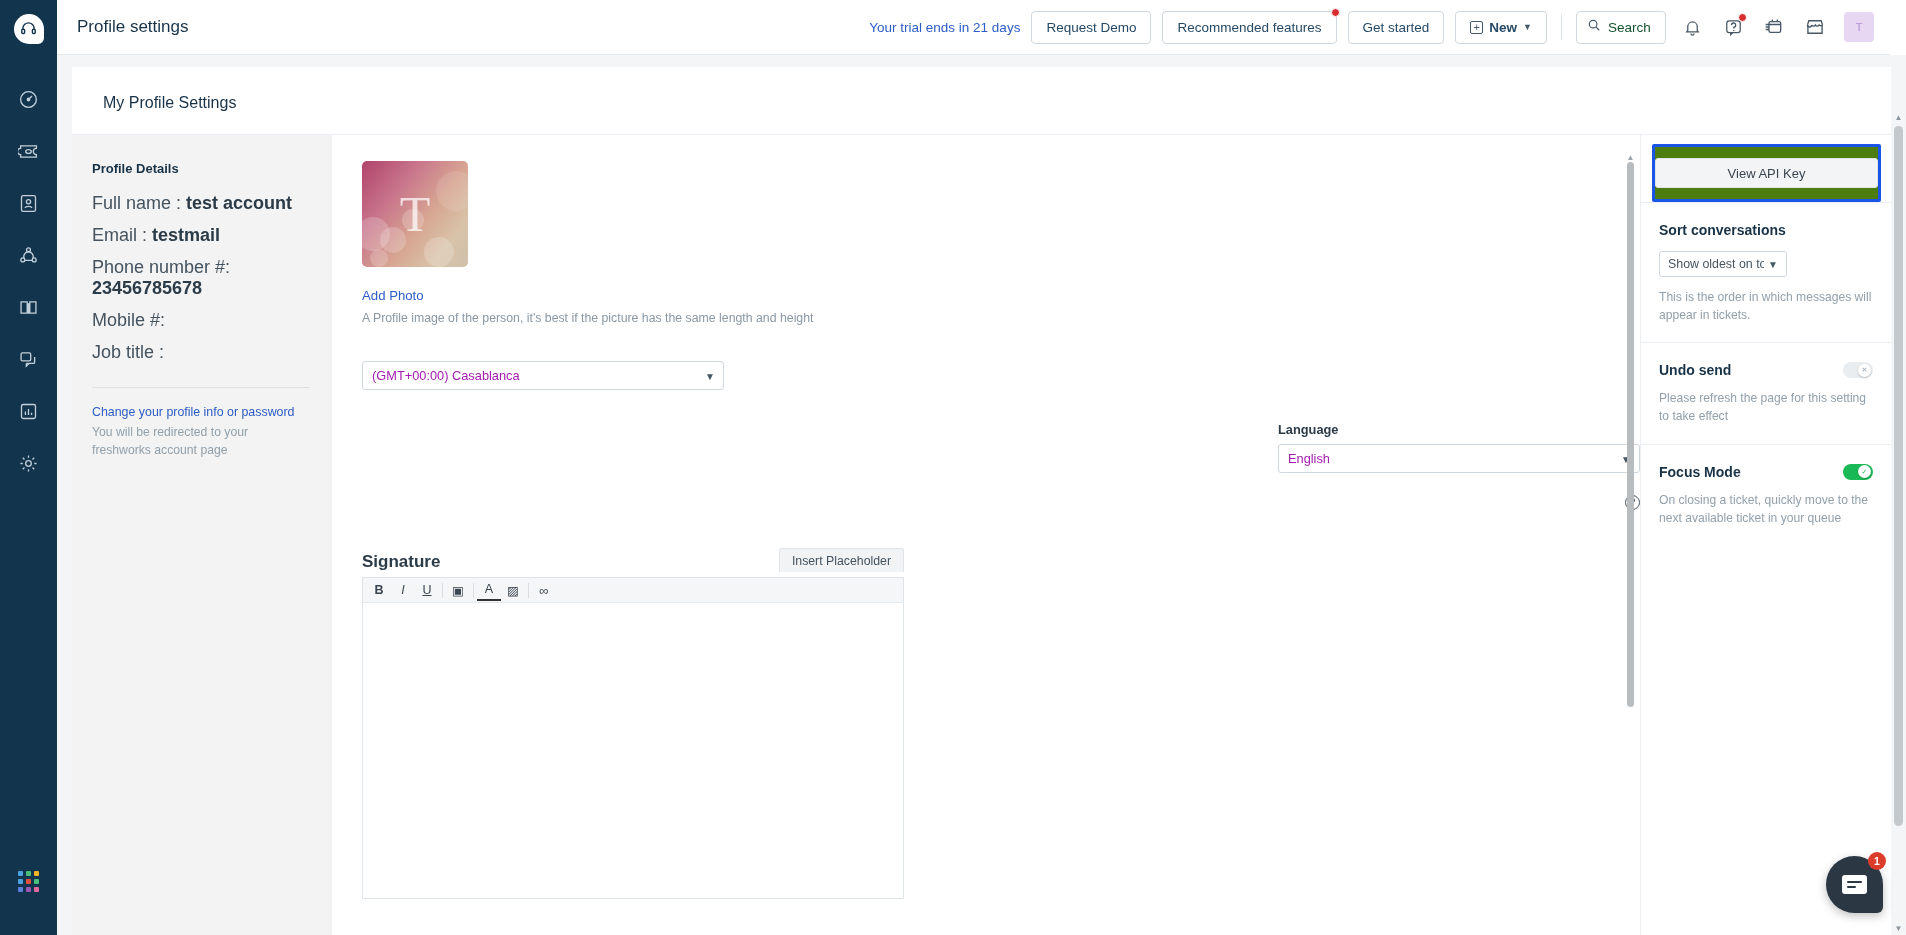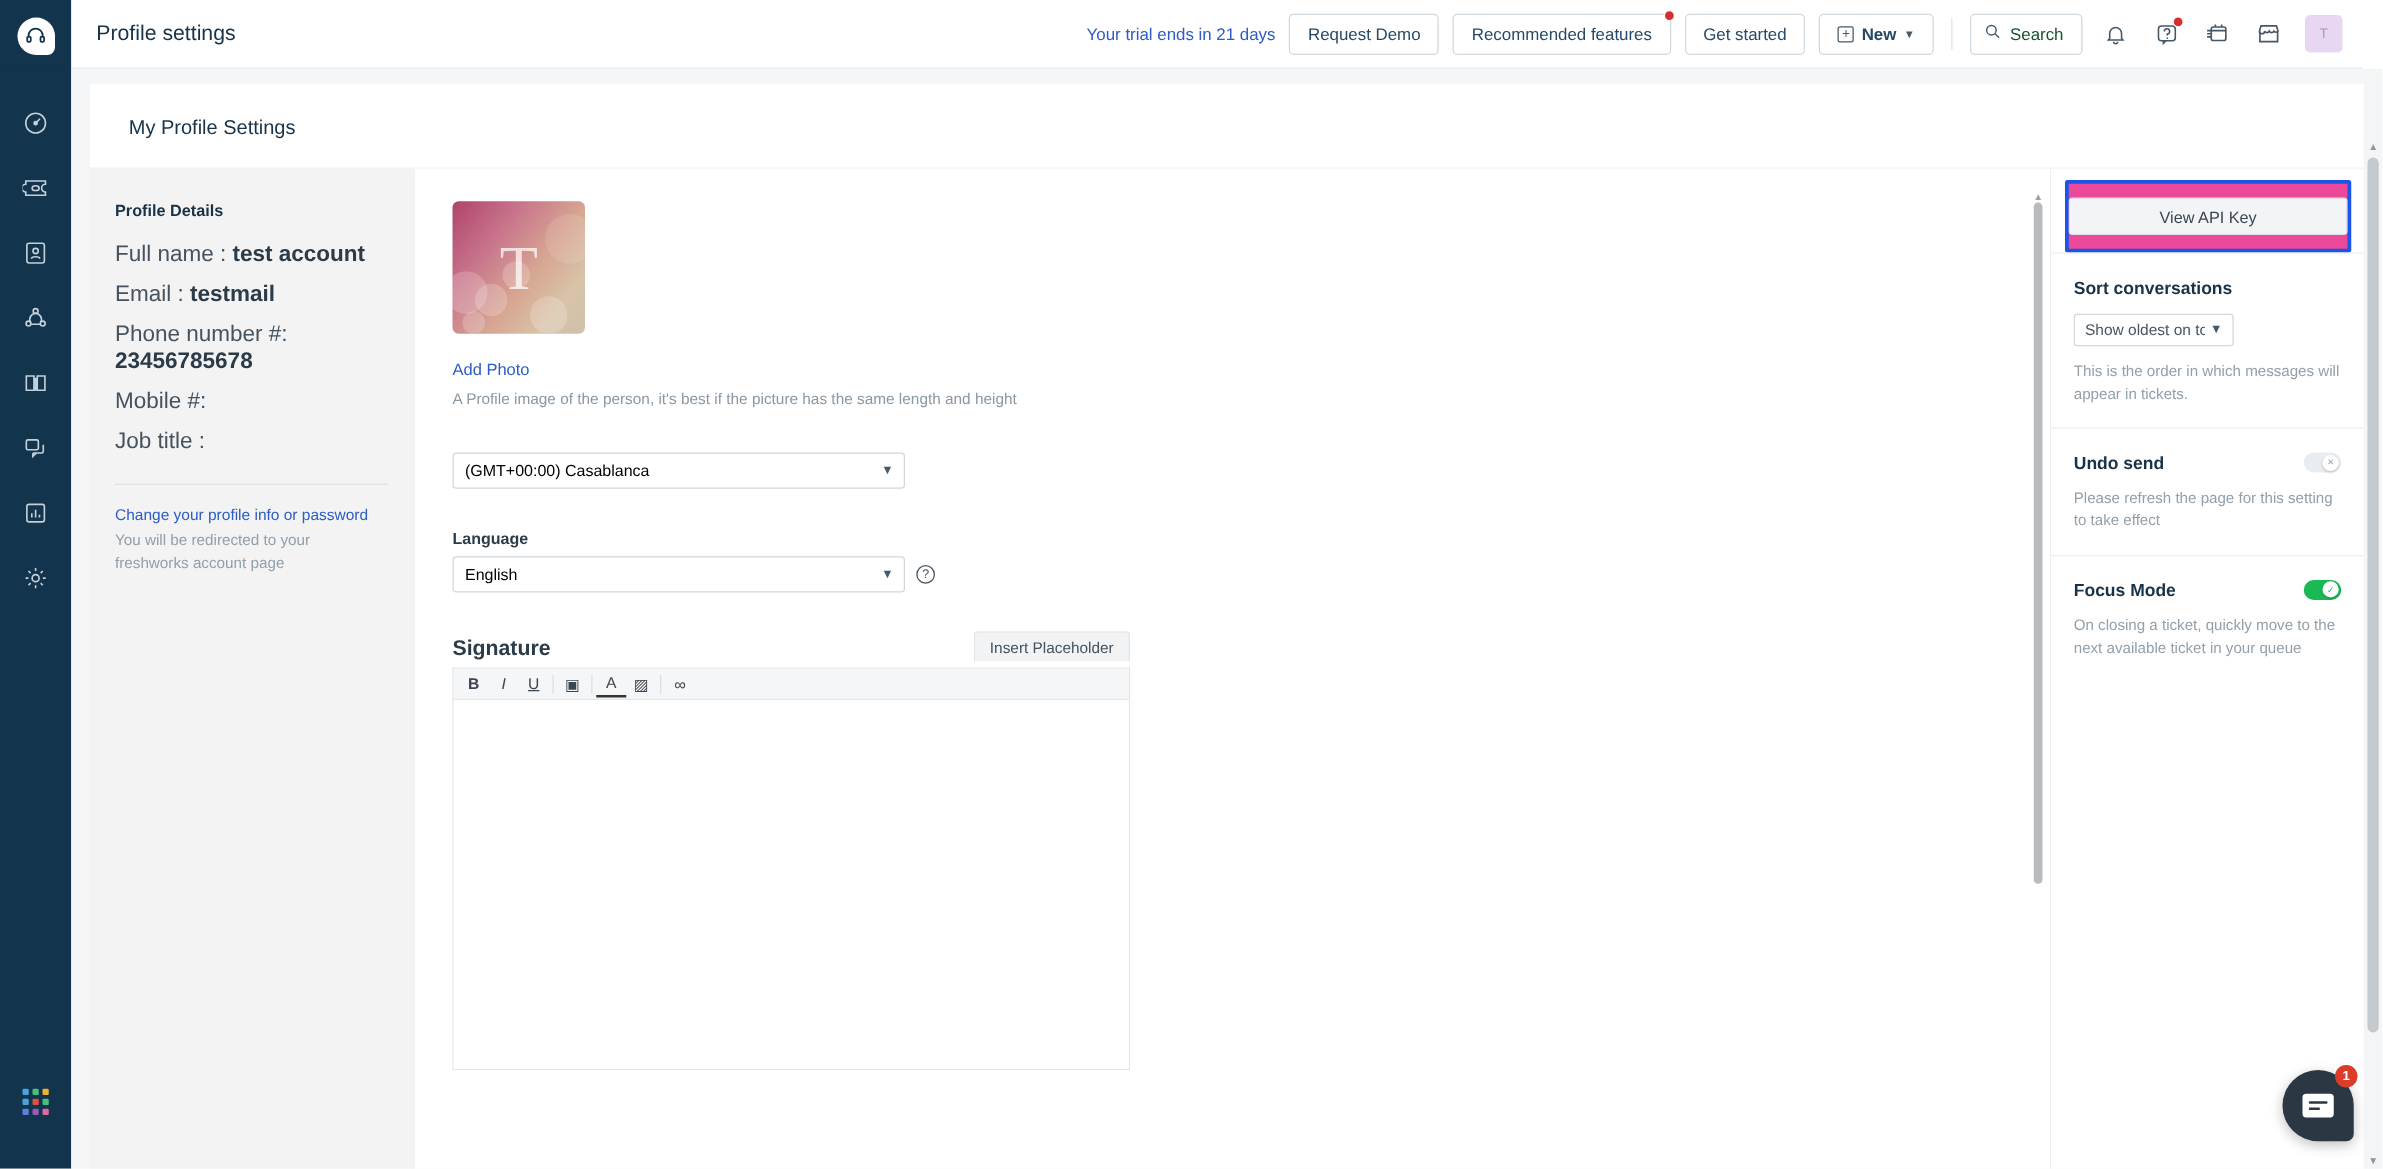--- a/index.html
+++ b/index.html
@@ -111,29 +111,29 @@
     display: flex; align-items: center; justify-content: center;
     font-size: 50px; color: rgba(255,255,255,0.72); font-weight: 300;
     font-family: "Liberation Serif", serif;
   }
   #add-photo-link { font-size: 13.2px; color: #2c5cc5; cursor: pointer; margin-top: 21px; display: inline-block; }
   #add-photo-desc { font-size: 12.3px; color: #8a98a4; margin-top: 7px; }
   .field-label { font-size: 12.8px; font-weight: bold; color: #2b3b47; margin-bottom: 7px; }
   .sel-wrap { position: relative; display: inline-block; }
   select.fd-select {
     width: 362px; height: 29px; border: 1px solid #cfd7df; border-radius: 3px;
-    padding: 0 26px 0 9px; font-size: 12.8px; color: #000000; background: #fff;
+    padding: 0 26px 0 9px; font-size: 12.8px; color: #a21caf; background: #fff;
     font-family: "Liberation Sans", sans-serif; appearance: none; -webkit-appearance: none; cursor: pointer;
   }
   .sel-arrow {
     position: absolute; right: 9px; top: 50%; transform: translateY(-50%);
     pointer-events: none; font-size: 10px; color: #475867;
   }
   #tz-block { margin-top: 36px; }
-  #lang-block { margin-top: 32px; display: flex; align-items: flex-end; gap: 9px; }
+  #lang-block { margin-top: 32px; display: flex; align-items: flex-end; gap: 22px; flex-direction: column; }
   #lang-help {
     width: 15px; height: 15px; border-radius: 50%; border: 1.4px solid #44535f;
     display: flex; align-items: center; justify-content: center; font-size: 10px;
     color: #44535f; margin-bottom: 7px; cursor: pointer;
   }
   #sig-block { margin-top: 31px; width: 542px; position: relative; }
   #sig-head { display: flex; align-items: flex-end; }
   #sig-label { font-size: 17px; font-weight: bold; color: #2b3b47; }
   #insert-placeholder-btn {
     margin-left: auto; height: 24px; padding: 0 12px; font-size: 12.3px; color: #44535f;
@@ -160,21 +160,21 @@
     font-size: 8px; color: #9aa4ad;
   }
   #mid-scroll-thumb {
     width: 7px; margin-left: 1px; height: 545px; background: #b8bcbf; border-radius: 4px;
   }
 
   
   #col-right { width: 250px; flex-shrink: 0; background: #fff; }
   #api-key-wrap {
     margin: 9px 10px 0 11px; border: 3px solid #1a55e8; border-radius: 2px;
-    padding: 11px 0; background: #ec4899;
+    padding: 11px 0; background: #4d7c0f;
   }
   #view-api-key-btn {
     width: 100%; height: 30px; background: #f2f4f6; border: 1px solid #dfe4e8;
     border-radius: 3px; font-size: 13px; color: #3b4650; cursor: pointer;
     font-family: "Liberation Sans", sans-serif;
   }
   .panel-sec { border-top: 1px solid #ebeff3; padding: 19px 18px 18px 18px; }
   .panel-sec:first-of-type { border-top: 1px solid #ebeff3; }
   .sec-head { display: flex; align-items: center; }
   .sec-title { font-size: 14px; font-weight: bold; color: #183247; }

